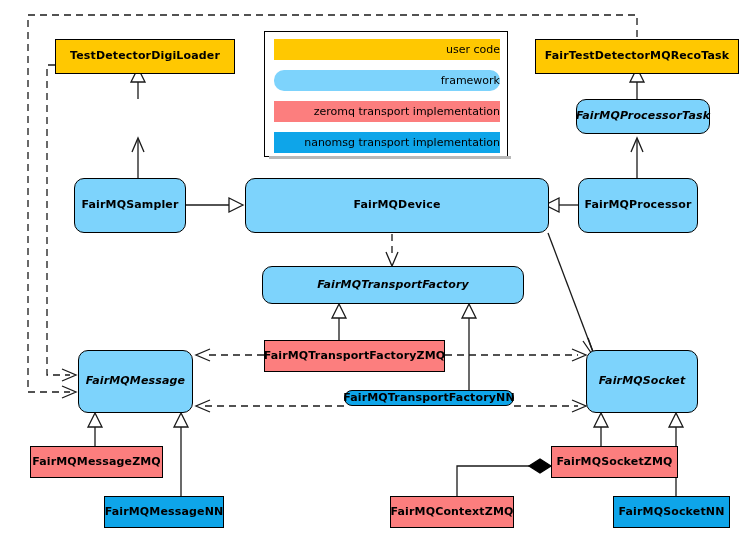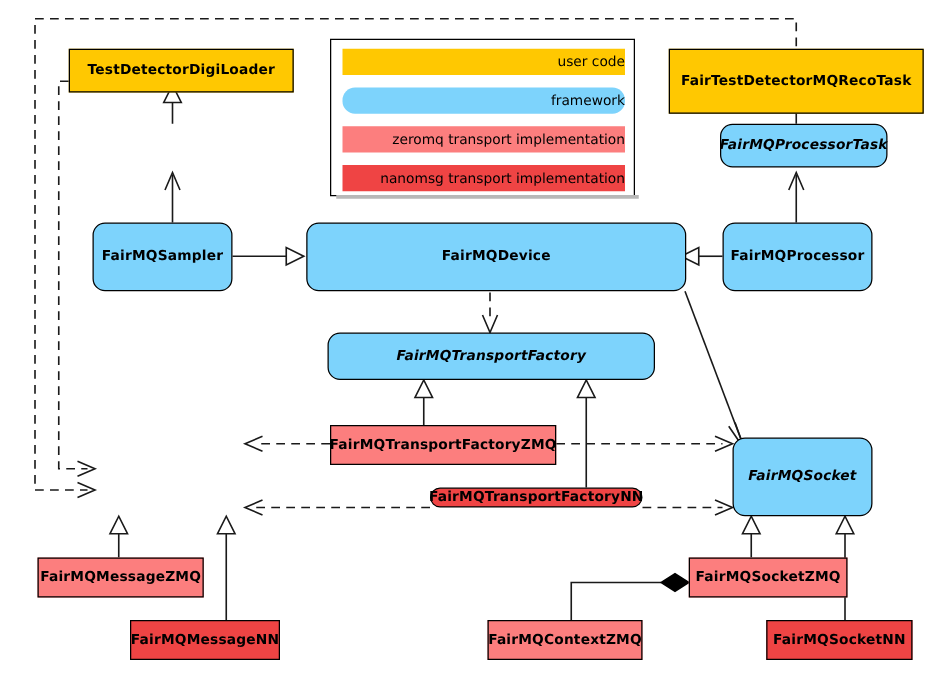--- a/index.html
+++ b/index.html
@@ -19,21 +19,21 @@
     font-weight:bold;
     color:#000000;
     line-height:1.1;
     letter-spacing:0.15px;
     white-space:nowrap;
   }
   .box.abstract{font-style:italic;}
   .c-user{background:#FFC801;}
   .c-fw{background:#7dd3fc;border-radius:10px;}
   .c-zmq{background:#FC7E7E;}
-  .c-nn{background:#ef4444;}
+  .c-nn{background:#0ea5e9;}
 
   
   #legend{
     position:absolute;
     box-sizing:border-box;
     border:1px solid #000000;
     background:#ffffff;
   }
   #legend .shadow{
     position:absolute;
@@ -169,21 +169,21 @@
 
   <div class="box c-user" style="left:55px;top:39px;width:180px;height:35px;">
     <span>TestDetectorDigiLoader</span>
   </div>
 
 
   <div class="box c-fw" style="left:74px;top:178px;width:112px;height:55px;">
     <span>FairMQSampler</span>
   </div>
 
-  <div class="box c-user" style="left:535px;top:39px;width:204px;height:52px;">
+  <div class="box c-user" style="left:535px;top:39px;width:204px;height:35px;">
     <span>FairTestDetectorMQRecoTask</span>
   </div>
 
   <div class="box c-fw abstract" style="left:576px;top:99px;width:134px;height:35px;">
     <span>FairMQProcessorTask</span>
   </div>
 
   <div class="box c-fw" style="left:578px;top:178px;width:120px;height:55px;">
     <span>FairMQProcessor</span>
   </div>
@@ -197,20 +197,23 @@
   </div>
 
   <div class="box c-zmq" style="left:264px;top:340px;width:181px;height:32px;">
     <span>FairMQTransportFactoryZMQ</span>
   </div>
 
   <div class="box c-nn" style="left:344px;top:390px;width:170px;height:16px;border-radius:10px;">
     <span>FairMQTransportFactoryNN</span>
   </div>
 
+  <div class="box c-fw abstract" style="left:78px;top:350px;width:115px;height:63px;">
+    <span>FairMQMessage</span>
+  </div>
 
   <div class="box c-fw abstract" style="left:586px;top:350px;width:112px;height:63px;">
     <span>FairMQSocket</span>
   </div>
 
   <div class="box c-zmq" style="left:30px;top:446px;width:133px;height:32px;">
     <span>FairMQMessageZMQ</span>
   </div>
 
   <div class="box c-nn" style="left:104px;top:496px;width:120px;height:32px;">

